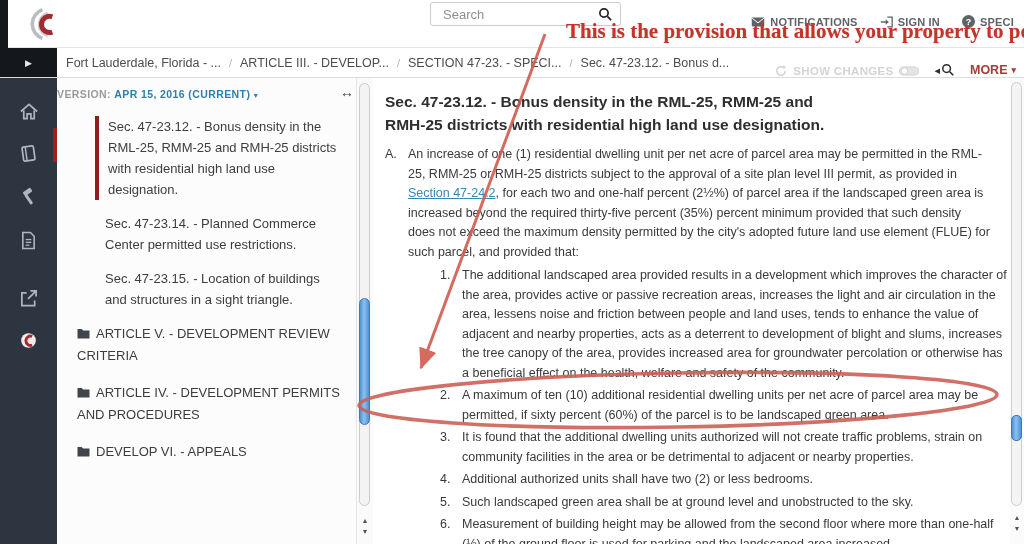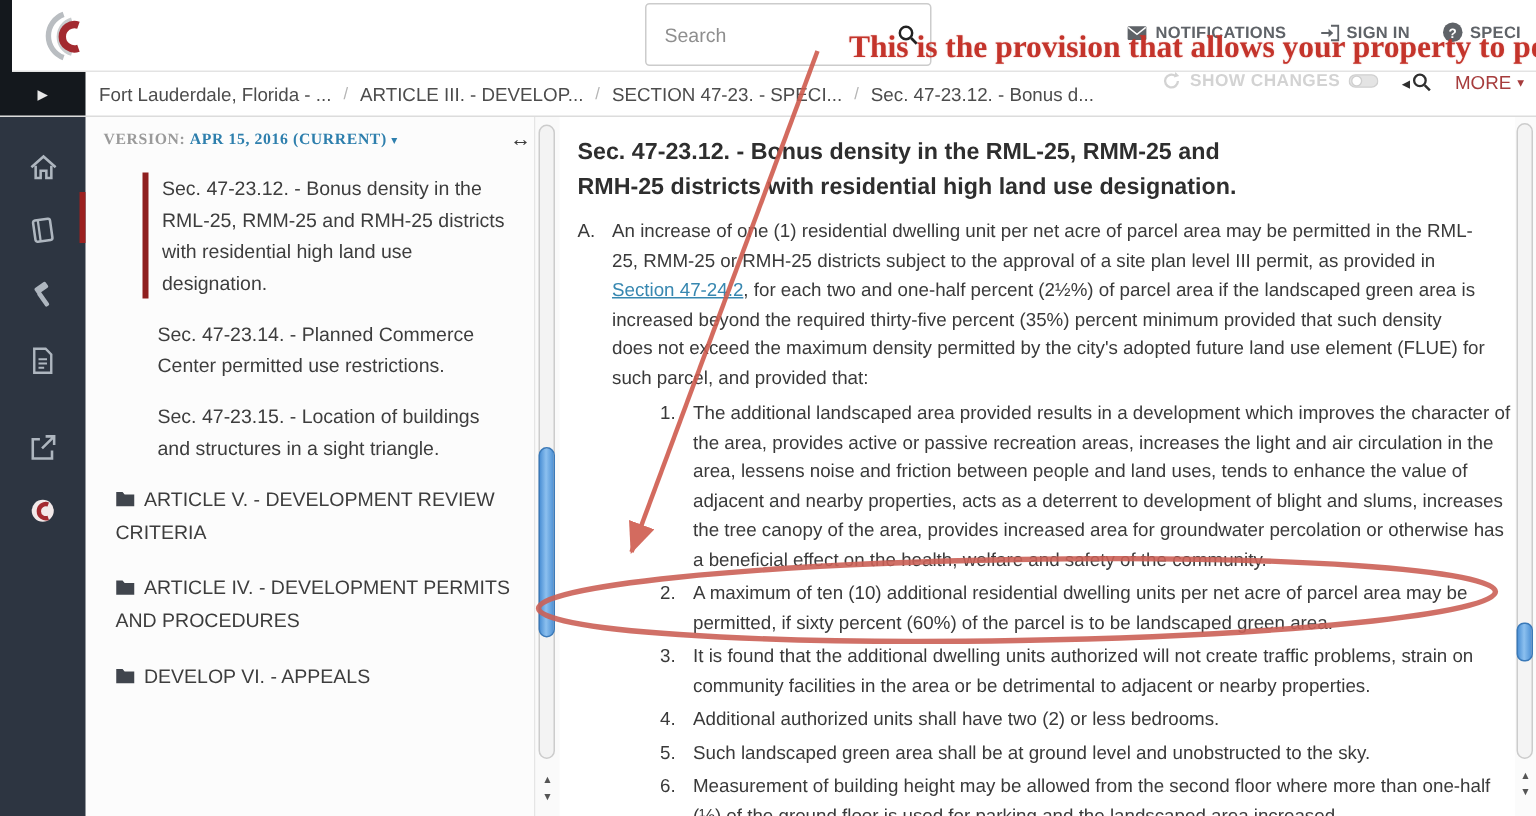--- a/index.html
+++ b/index.html
@@ -5,51 +5,51 @@
   *{margin:0;padding:0;box-sizing:border-box;}
   html,body{width:1024px;height:544px;overflow:hidden;}
   body{font-family:"Liberation Sans",sans-serif;background:#fff;}
   #page{position:relative;width:1024px;height:544px;overflow:hidden;background:#fff;}
 
   
   .header{position:absolute;top:0;left:0;width:1024px;height:48px;background:#fff;border-bottom:1px solid #e3e3e3;z-index:5;}
   .corner-strip{position:absolute;left:0;top:0;width:8px;height:48px;background:#14181d;}
   .logo{position:absolute;left:28px;top:6px;width:36px;height:36px;}
   .site-title{position:absolute;left:72px;top:11px;font-size:20px;color:#54575c;white-space:nowrap;}
-  .searchbox{position:absolute;left:430px;top:2px;width:191px;height:42px;border:1px solid #ccc;border-radius:3px;background:#fff;display:flex;align-items:center;}
+  .searchbox{position:absolute;left:430px;top:2px;width:191px;height:24px;border:1px solid #ccc;border-radius:3px;background:#fff;display:flex;align-items:center;}
   .searchbox input{flex:1;border:none;outline:none;padding:0 4px 0 12px;font-size:13px;color:#555;font-family:inherit;background:transparent;min-width:0;}
   .searchbox input::placeholder{color:#8e8e8e;}
   .search-btn{width:30px;height:32px;display:flex;align-items:center;justify-content:center;cursor:pointer;background:none;border:none;}
   .topnav{position:absolute;right:10px;top:15px;display:flex;gap:22px;align-items:center;font-size:11px;font-weight:bold;color:#5f6368;letter-spacing:.2px;text-align:right;}
   .topnav .item{display:flex;align-items:center;gap:5px;cursor:pointer;white-space:nowrap;}
   .help-circle{display:inline-flex;width:13px;height:13px;border-radius:50%;background:#5f6368;color:#fff;font-size:9px;align-items:center;justify-content:center;font-weight:bold;}
 
   
   .crumbbar{position:absolute;top:48px;left:0;width:1024px;height:30px;background:#fff;border-bottom:1px solid #dcdcdc;z-index:5;}
   .expand-btn{position:absolute;left:0;top:0;width:57px;height:29px;background:#14181d;color:#e8e8e8;display:flex;align-items:center;justify-content:center;font-size:9px;cursor:pointer;}
   .crumbs{position:absolute;left:66px;top:0;height:29px;display:flex;align-items:center;font-size:12.5px;color:#4c4c4c;white-space:nowrap;}
   .crumb-group{display:flex;align-items:center;}
   .crumb-sep{color:#b5b5b5;font-size:11px;margin:0 8px;}
   .crumb-group:first-of-type .crumb-sep{display:none;}
   .crumb{cursor:pointer;}
-  .crumb-tools{position:absolute;right:8px;top:0;height:29px;display:flex;align-items:flex-start;gap:15px;}
+  .crumb-tools{position:absolute;right:8px;top:0;height:29px;display:flex;align-items:flex-end;gap:15px;}
   .show-changes{display:flex;align-items:center;gap:6px;color:#d3d3d3;font-size:11.5px;font-weight:bold;letter-spacing:.3px;cursor:pointer;white-space:nowrap;}
   .doc-search{display:flex;align-items:center;gap:1px;color:#2f2f2f;cursor:pointer;}
   .prev-glyph{font-size:11px;color:#2f2f2f;}
-  .more{color:#a63c3c;font-weight:normal;font-size:12.5px;display:flex;gap:4px;align-items:center;cursor:pointer;}
+  .more{color:#a63c3c;font-weight:bold;font-size:12.5px;display:flex;gap:4px;align-items:center;cursor:pointer;}
   .more .caret{font-size:9px;}
 
   
   .rail{position:absolute;left:0;top:78px;width:57px;height:466px;background:#2d3541;z-index:4;}
   .rail-item{position:absolute;left:0;width:57px;height:30px;display:flex;align-items:center;justify-content:center;cursor:pointer;}
   .rail-active-bar{position:absolute;right:0;top:50px;width:4px;height:34px;background:#9c201f;}
 
   
   .toc{position:absolute;left:57px;top:78px;width:300px;height:466px;background:#fcfcfc;border-right:1px solid #e5e5e5;overflow:hidden;z-index:3;}
-  .version-row{margin:10px 0 16px 12px;font-size:10.5px;letter-spacing:.4px;white-space:nowrap;font-family:Liberation Serif, serif;}
+  .version-row{margin:10px 0 16px 0;font-size:10.5px;letter-spacing:.4px;white-space:nowrap;}
   .version-label{color:#9a9a9a;font-weight:bold;}
   .version-link{color:#2e7fad;font-weight:bold;cursor:pointer;}
   .version-caret{font-size:8px;color:#2e7fad;}
   .resize-handle{position:absolute;top:6px;right:8px;color:#3c3c3c;font-size:14px;cursor:col-resize;z-index:6;}
   .toc-item{margin:0 14px 13px 48px;color:#3d3d3d;font-size:13px;line-height:21px;cursor:pointer;}
   .toc-item.active{border-left:4px solid #8f1f1f;margin-left:38px;padding-left:9px;}
   .toc-item.folder{margin-left:20px;margin-bottom:16px;}
   .folder-ic{display:none;}
   .toc-item.folder .folder-ic{display:inline-block;margin-right:6px;vertical-align:-1px;}
 

